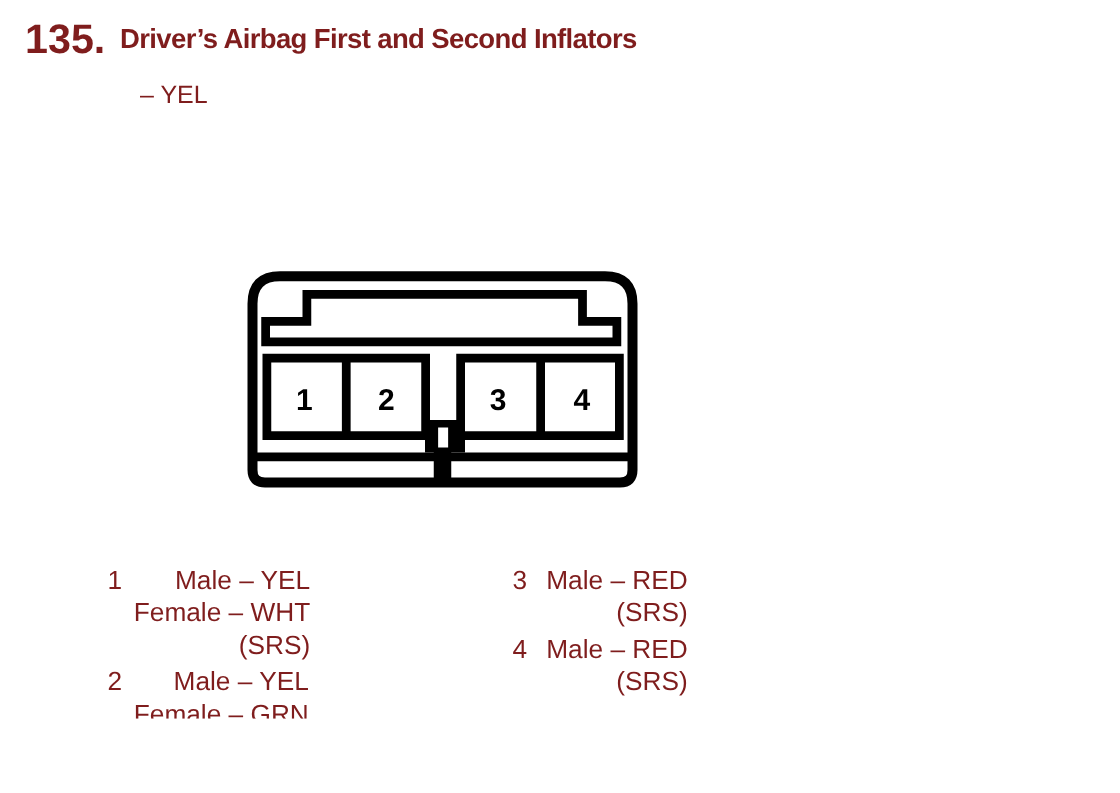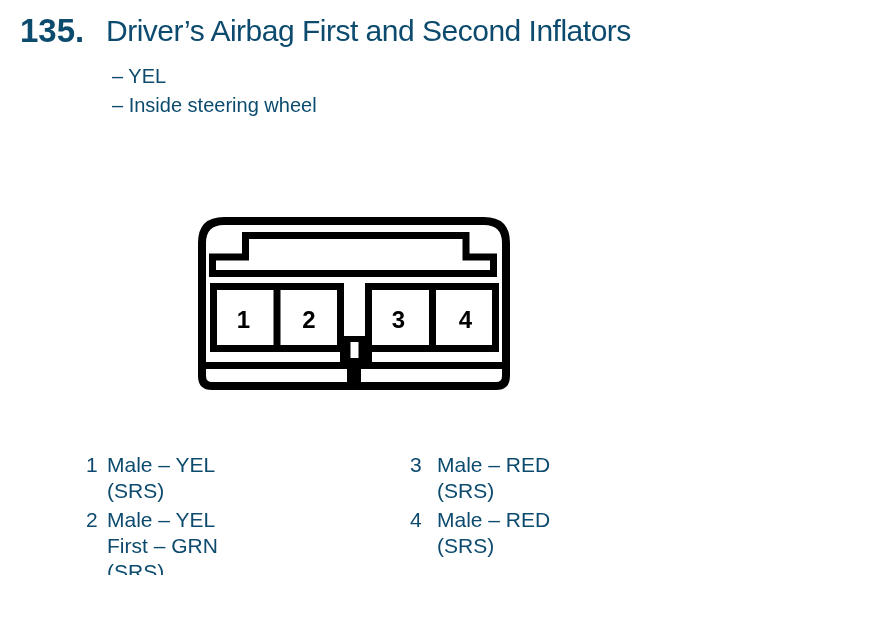--- a/index.html
+++ b/index.html
@@ -1,39 +1,39 @@
 <!DOCTYPE html>
 <html><head>
 <meta charset="utf-8">
 <style>
   html, body { margin: 0; padding: 0; background: #ffffff; }
   .page {
     position: relative;
     width: 896px;
     height: 575px;
     background: #ffffff;
-    color: #0c4a6e;
+    color: #7f1d1d;
     font-family: "Liberation Sans", sans-serif;
     overflow: hidden;
   }
   .title-num {
     position: absolute;
     left: 20px;
     top: 13px;
     font-size: 33px;
     font-weight: 700;
     line-height: 36px;
     white-space: nowrap;
   }
   .title-text {
     position: absolute;
-    left: 106px;
+    left: 96px;
     top: 13px;
-    font-size: 30px;
-    font-weight: 400;
+    font-size: 22px;
+    font-weight: 700;
     line-height: 36px;
     letter-spacing: -0.5px;
     white-space: nowrap;
   }
   .details {
     position: absolute;
     left: 112px;
     top: 62px;
     font-size: 20px;
     line-height: 29px;
@@ -48,33 +48,32 @@
     position: absolute;
     top: 452px;
     font-size: 21px;
     line-height: 26px;
   }
   .legend-col.col1 { left: 86px; }
   .legend-col.col2 { left: 410px; }
   .legend-entry { display: flex; margin-bottom: 3px; }
   .pin-num { flex: none; width: 21px; }
   .col2 .pin-num { width: 27px; }
-  .legend-lines { white-space: nowrap; }
+  .legend-lines { white-space: nowrap; text-align: right; }
 </style>
 </head>
 <body>
 
 <div class="page">
 
   <div class="title-num">135.</div>
   <div class="title-text">Driver’s Airbag First and Second Inflators</div>
 
   <div class="details">
     <div>– YEL</div>
-    <div>– Inside steering wheel</div>
   </div>
 
   <svg class="connector-svg" width="896" height="634" viewBox="0 0 896 634">
 
     <path d="M 224 221 L 484 221 Q 506 221 506 243 L 506 376 Q 506 386 496 386 L 212 386 Q 202 386 202 376 L 202 243 Q 202 221 224 221 Z" fill="none" stroke="#000" stroke-width="8"></path>
 
     <path d="M 212.5 273.5 L 212.5 257 L 245.5 257 L 245.5 235.5 L 466 235.5 L 466 257 L 493.5 257 L 493.5 273.5 Z" fill="none" stroke="#000" stroke-width="7"></path>
 
     <rect x="213.5" y="286.5" width="127" height="62" fill="none" stroke="#000" stroke-width="7"></rect>
     <line x1="277" y1="286.5" x2="277" y2="348.5" stroke="#000" stroke-width="7"></line>
@@ -92,28 +91,29 @@
     <text x="309" y="328" font-size="24" font-weight="bold" text-anchor="middle" font-family="Liberation Sans, sans-serif" fill="#000">2</text>
     <text x="398.5" y="328" font-size="24" font-weight="bold" text-anchor="middle" font-family="Liberation Sans, sans-serif" fill="#000">3</text>
     <text x="465.5" y="328" font-size="24" font-weight="bold" text-anchor="middle" font-family="Liberation Sans, sans-serif" fill="#000">4</text>
   </svg>
 
   <div class="legend-col col1">
     <div class="legend-entry">
       <span class="pin-num">1</span>
       <span class="legend-lines">
         <div>Male – YEL</div>
+        <div>Female – WHT</div>
         <div>(SRS)</div>
       </span>
     </div>
     <div class="legend-entry">
       <span class="pin-num">2</span>
       <span class="legend-lines">
         <div>Male – YEL</div>
-        <div>First – GRN</div>
+        <div>Female – GRN</div>
         <div>(SRS)</div>
       </span>
     </div>
   </div>
 
   <div class="legend-col col2">
     <div class="legend-entry">
       <span class="pin-num">3</span>
       <span class="legend-lines">
         <div>Male – RED</div>

